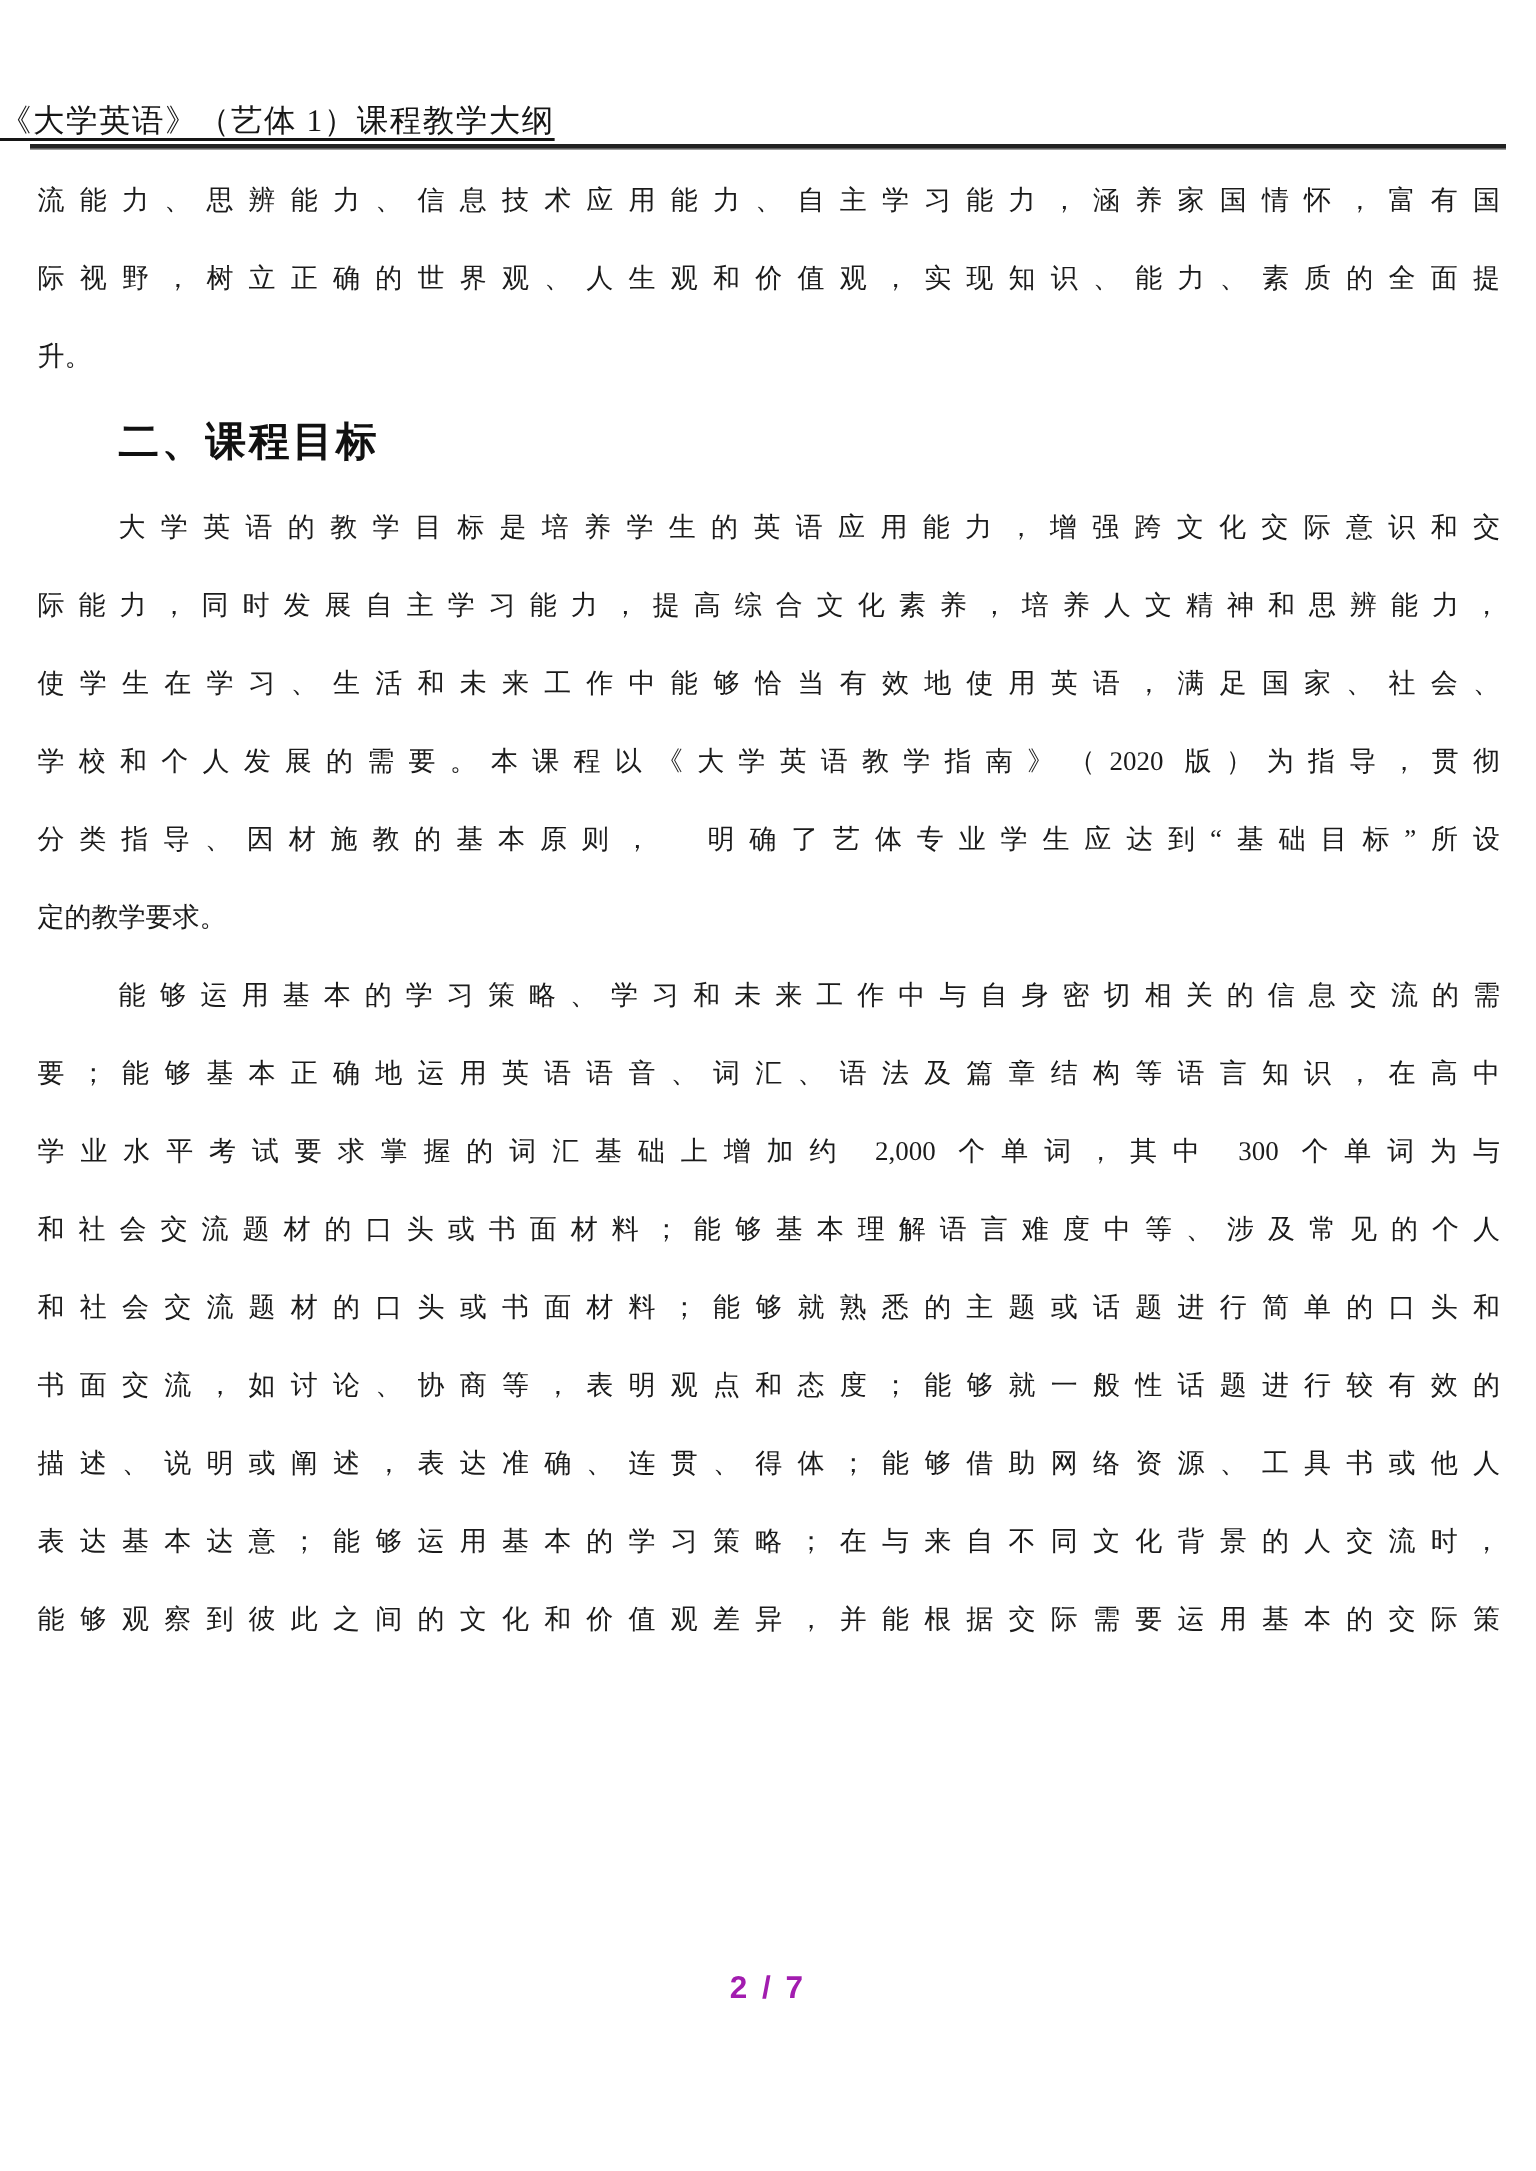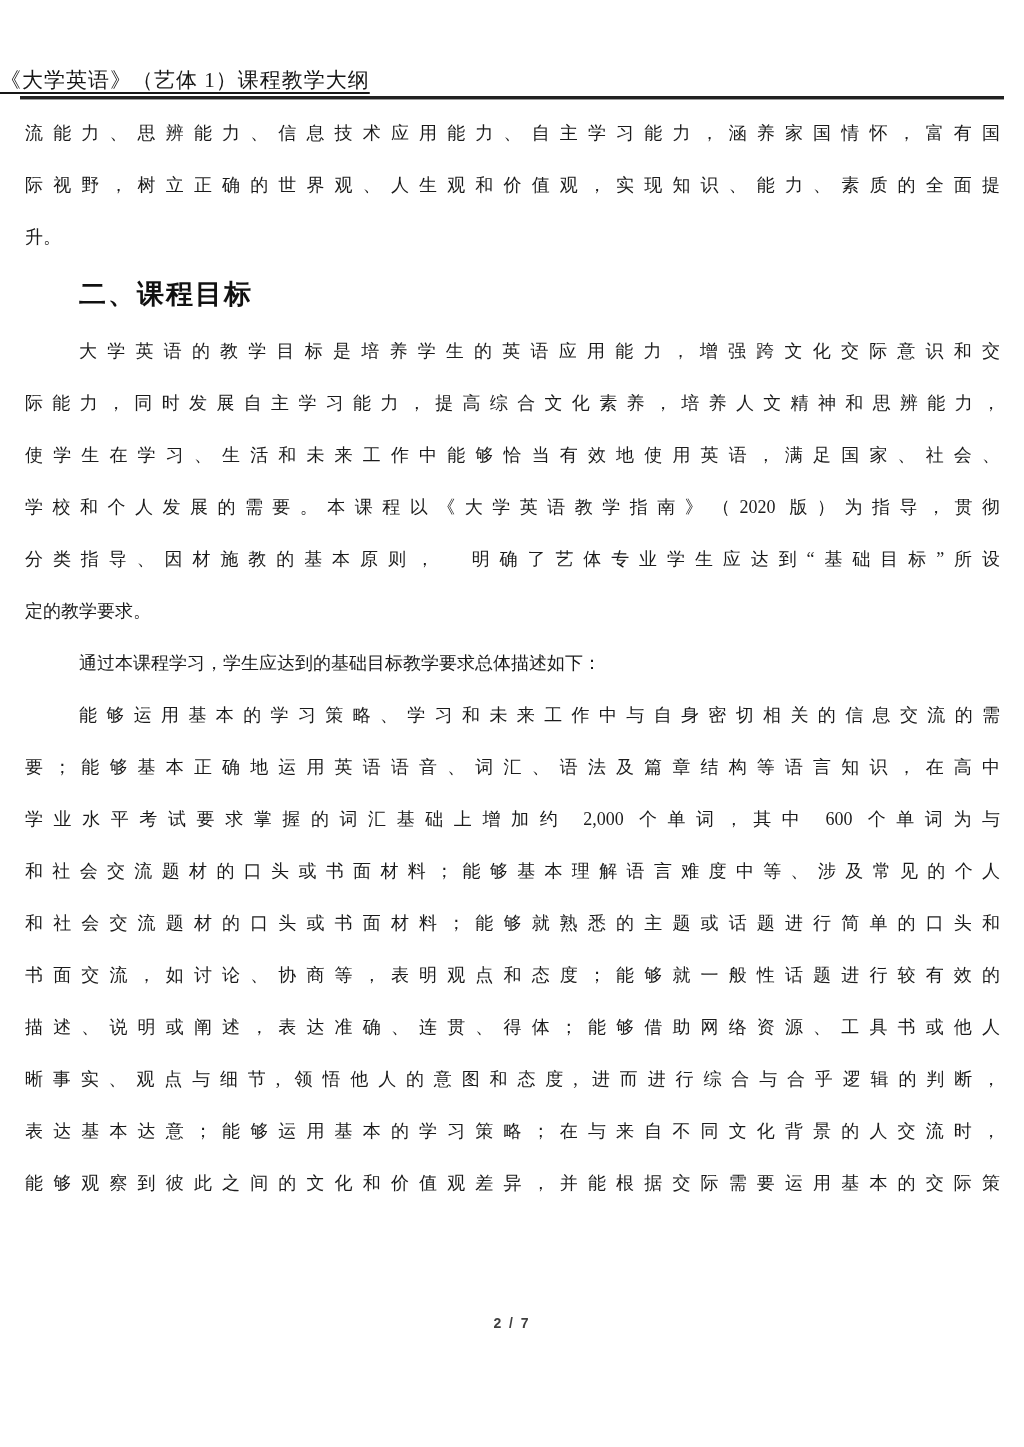--- a/index.html
+++ b/index.html
@@ -73,23 +73,23 @@
   .page-footer {
     position: absolute;
     left: 0;
     right: 0;
     top: 1314px;
     text-align: center;
   }
   .page-number {
     font-family: "Liberation Sans", "DejaVu Sans", sans-serif;
     font-weight: 700;
-    font-size: 14px;
+    font-size: 21px;
     letter-spacing: 2px;
-    color: #404040;
+    color: #a21caf;
     margin-top: 11px;
   }
 </style>
 </head>
 <body>
 
 <div class="page">
 
   <header class="page-header">
     <span class="header-title">《大学英语》（艺体 1）课程教学大纲</span>
@@ -101,29 +101,27 @@
   <div class="line just">流能力、思辨能力、信息技术应用能力、自主学习能力，涵养家国情怀，富有国</div>
       <div class="line just">际视野，树立正确的世界观、人生观和价值观，实现知识、能力、素质的全面提</div>
       <div class="line">升。</div>
       <div class="line indent heading">二、课程目标</div>
       <div class="line just indent">大学英语的教学目标是培养学生的英语应用能力，增强跨文化交际意识和交</div>
       <div class="line just">际能力，同时发展自主学习能力，提高综合文化素养，培养人文精神和思辨能力，</div>
       <div class="line just">使学生在学习、生活和未来工作中能够恰当有效地使用英语，满足国家、社会、</div>
       <div class="line just">学校和个人发展的需要。本课程以《大学英语教学指南》（2020 版）为指导，贯彻</div>
       <div class="line just">分类指导、因材施教的基本原则，　明确了艺体专业学生应达到“基础目标”所设</div>
       <div class="line">定的教学要求。</div>
-      <div class="line indent">通过本课程学习，学生应达到的基础目标教学要求总体描述如下：</div>
       <div class="line just indent">能够运用基本的学习策略、学习和未来工作中与自身密切相关的信息交流的需</div>
       <div class="line just">要；能够基本正确地运用英语语音、词汇、语法及篇章结构等语言知识，在高中</div>
-      <div class="line just">学业水平考试要求掌握的词汇基础上增加约 2,000 个单词，其中 600 个单词为与</div>
+      <div class="line just">学业水平考试要求掌握的词汇基础上增加约 2,000 个单词，其中 300 个单词为与</div>
       <div class="line just">和社会交流题材的口头或书面材料；能够基本理解语言难度中等、涉及常见的个人</div>
       <div class="line just">和社会交流题材的口头或书面材料；能够就熟悉的主题或话题进行简单的口头和</div>
       <div class="line just">书面交流，如讨论、协商等，表明观点和态度；能够就一般性话题进行较有效的</div>
       <div class="line just">描述、说明或阐述，表达准确、连贯、得体；能够借助网络资源、工具书或他人</div>
-      <div class="line just">晰事实、观点与细节, 领悟他人的意图和态度, 进而进行综合与合乎逻辑的判断，</div>
       <div class="line just">表达基本达意；能够运用基本的学习策略；在与来自不同文化背景的人交流时，</div>
       <div class="line just">能够观察到彼此之间的文化和价值观差异，并能根据交际需要运用基本的交际策</div>
     </main>
 
   <footer class="page-footer">
     <span class="page-number">2 / 7</span>
   </footer>
 
 </div>
 

